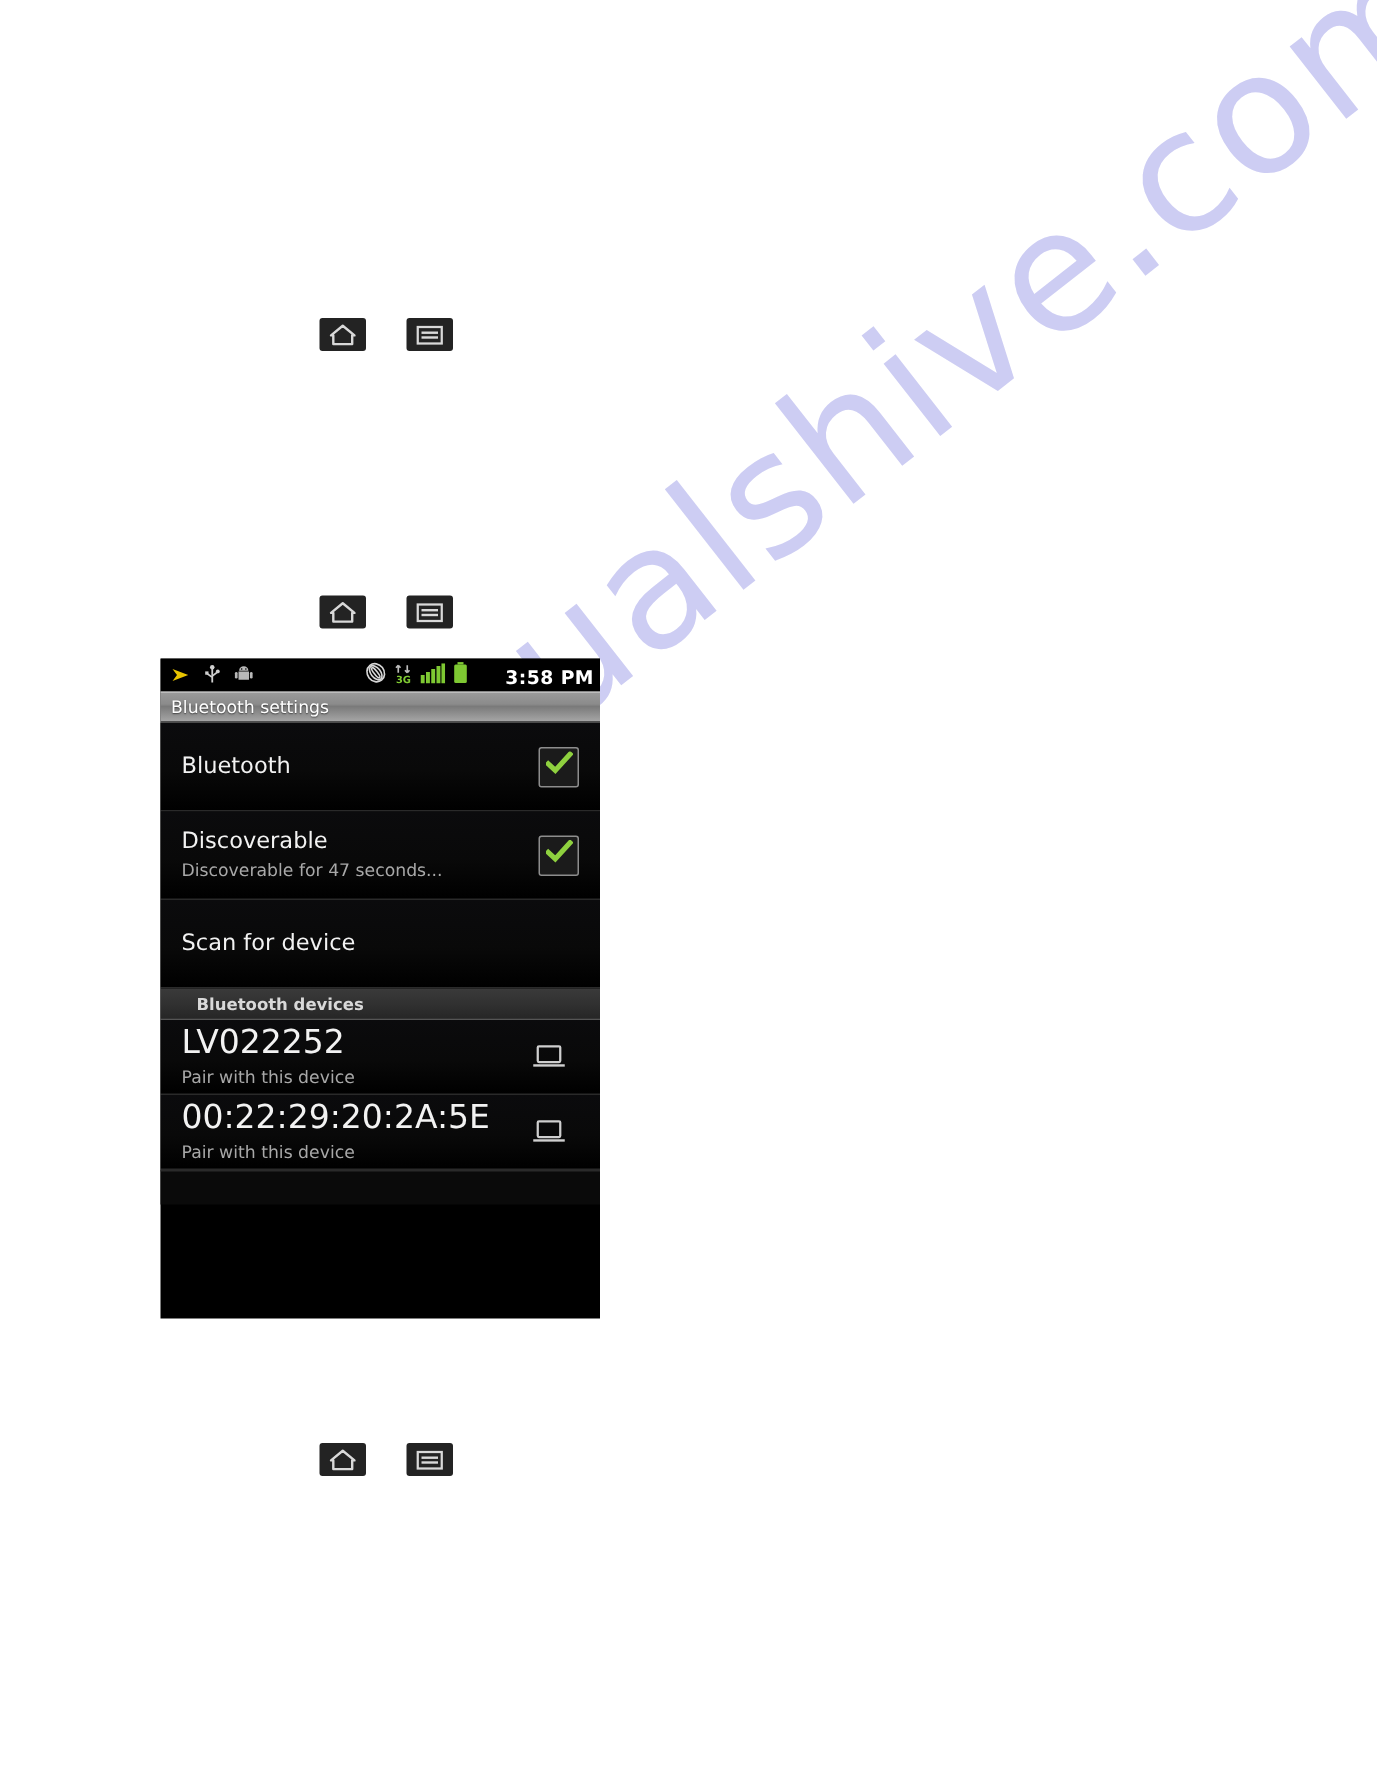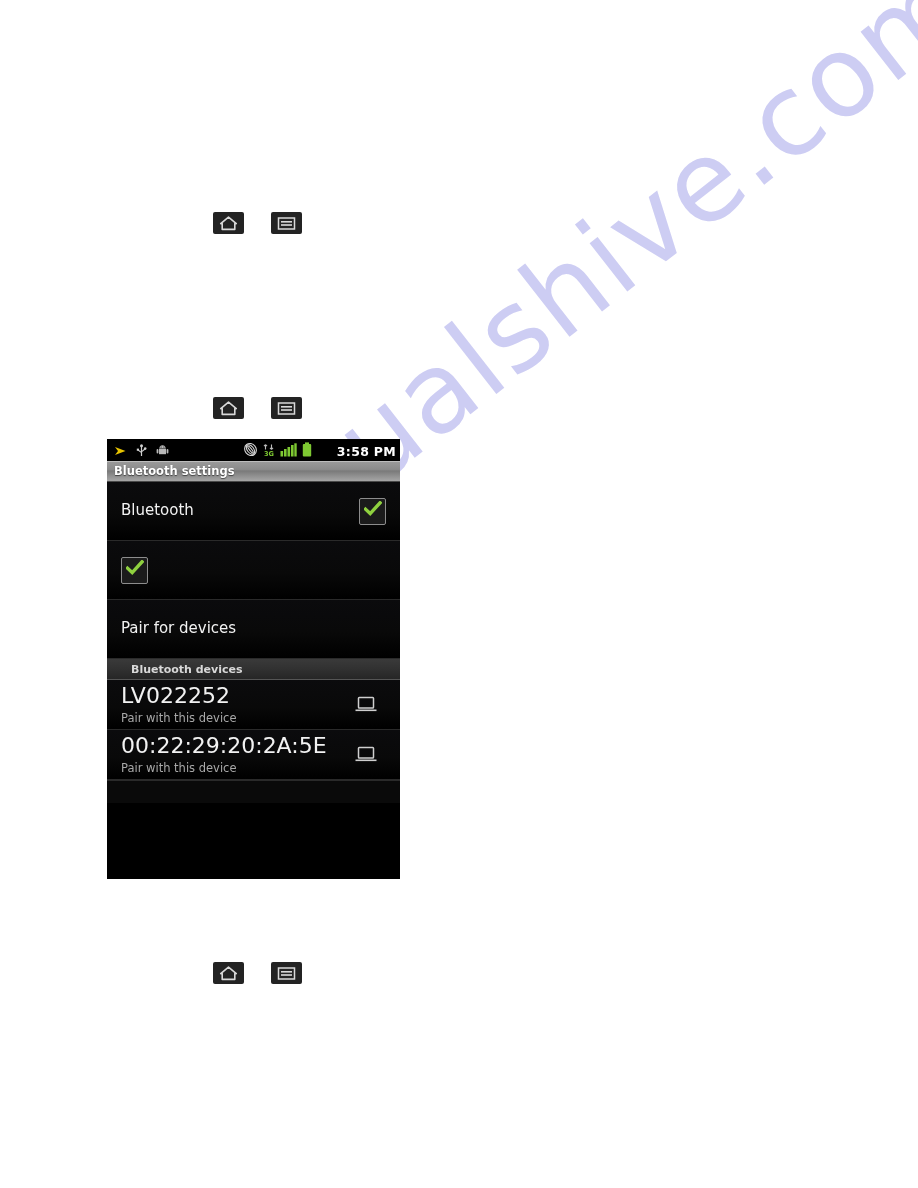--- a/index.html
+++ b/index.html
@@ -118,21 +118,21 @@
   .titlebar::after {
     content: "";
     position: absolute;
     left: 0; right: 0; top: 0;
     height: 1px;
     background: #bdbdbd;
   }
   .titlebar-text {
     color: #ffffff;
     font-size: 11.5px;
-    font-weight: bold;
+    font-weight: normal;
     font-family: "DejaVu Sans", sans-serif;
     text-shadow: 0 1px 1px rgba(0,0,0,0.55);
   }
 
   
   .list { background: #000000; }
 
   .row {
     position: relative;
     padding: 0 11px 0 14px;
@@ -364,32 +364,36 @@
         <span>
           <svg width="18" height="16" viewBox="0 0 18 16">
             <path d="M1.5 8.2 L6.2 12.6 L16 1.8" fill="none" stroke="#8fd13f" stroke-width="3.4" stroke-linecap="square"></path>
           </svg>
         </span>
       </div>
     </div>
 
 
     <div class="row tall">
+      <div class="row-text">
+        <div class="row-title">Discoverable</div>
+        <div class="row-sub">Discoverable for 47 seconds...</div>
+      </div>
       <div class="checkbox">
         <span>
           <svg width="18" height="16" viewBox="0 0 18 16">
             <path d="M1.5 8.2 L6.2 12.6 L16 1.8" fill="none" stroke="#8fd13f" stroke-width="3.4" stroke-linecap="square"></path>
           </svg>
         </span>
       </div>
     </div>
 
     <div class="row tall">
       <div class="row-text">
-        <div class="row-title">Pair for devices</div>
+        <div class="row-title">Scan for device</div>
       </div>
     </div>
 
     <div class="section-header">
       <span class="section-header-text">Bluetooth devices</span>
     </div>
 
     <div class="row short">
       <div class="row-text">
         <div class="row-title small">LV022252</div>

